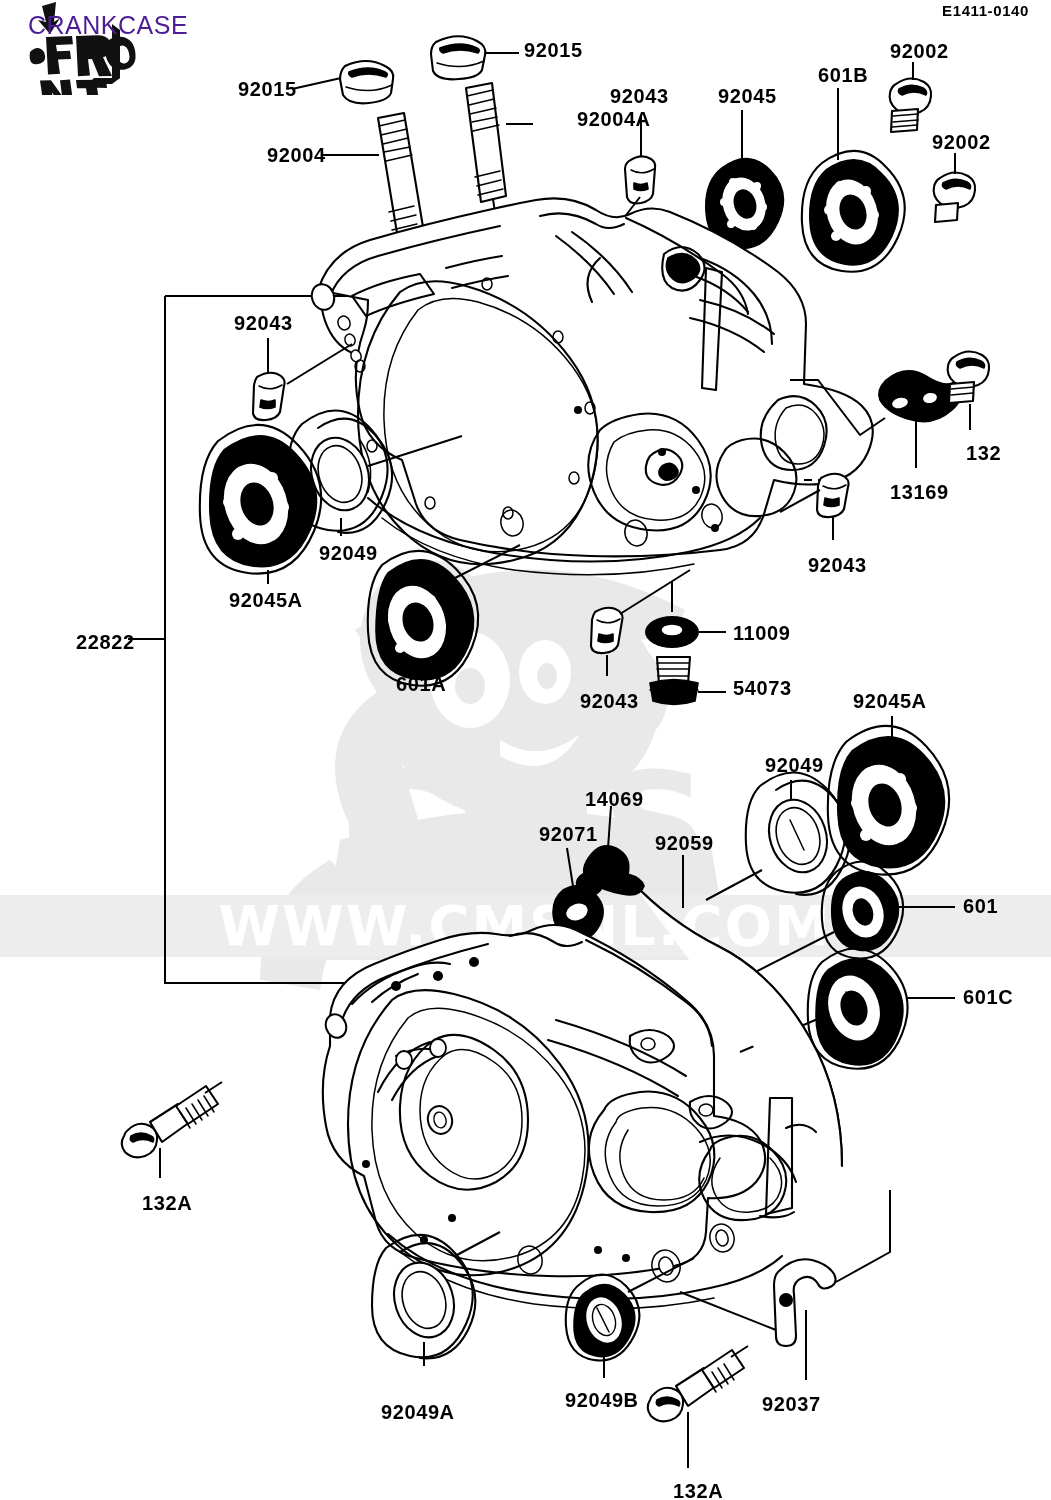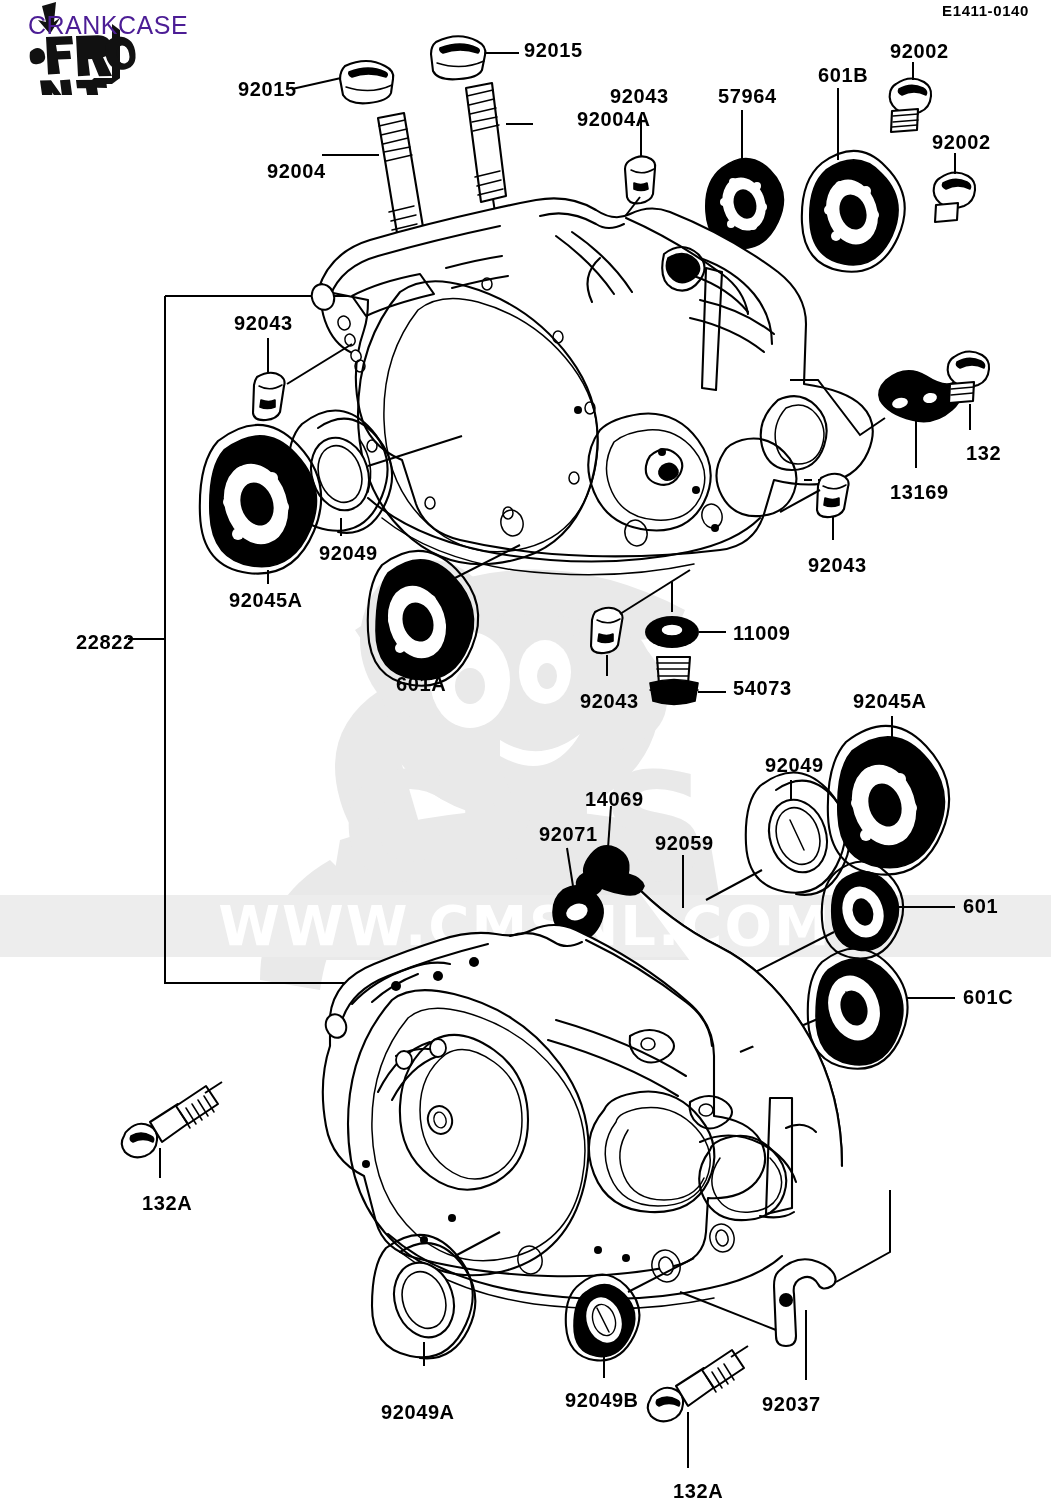--- a/index.html
+++ b/index.html
@@ -658,24 +658,24 @@
       </g>
     </g>
   </svg>
 
   <div id="diagram-title">CRANKCASE</div>
   <div id="sheet-code">E1411-0140</div>
 
   <div id="callout-layer">
       <div class="pn" style="left: 238px; top: 79px;">92015</div>
       <div class="pn" style="left: 524px; top: 40px;">92015</div>
-      <div class="pn" style="left: 267px; top: 145px; margin-top: 16px;">92004</div>
+      <div class="pn" style="left: 267px; top: 145px;">92004</div>
       <div class="pn" style="left: 538px; top: 109px; margin-left: 39px;">92004A</div>
       <div class="pn" style="left: 610px; top: 86px;">92043</div>
-      <div class="pn" style="left: 718px; top: 86px;">57964</div>
+      <div class="pn" style="left: 718px; top: 86px;">92045</div>
       <div class="pn" style="left: 818px; top: 65px;">601B</div>
       <div class="pn" style="left: 890px; top: 41px;">92002</div>
       <div class="pn" style="left: 932px; top: 132px;">92002</div>
       <div class="pn" style="left: 234px; top: 313px;">92043</div>
       <div class="pn" style="left: 319px; top: 543px;">92049</div>
       <div class="pn" style="left: 229px; top: 590px;">92045A</div>
       <div class="pn" style="left: 396px; top: 674px;">601A</div>
       <div class="pn" style="left: 76px; top: 632px;">22822</div>
       <div class="pn" style="left: 580px; top: 691px;">92043</div>
       <div class="pn" style="left: 733px; top: 623px;">11009</div>

